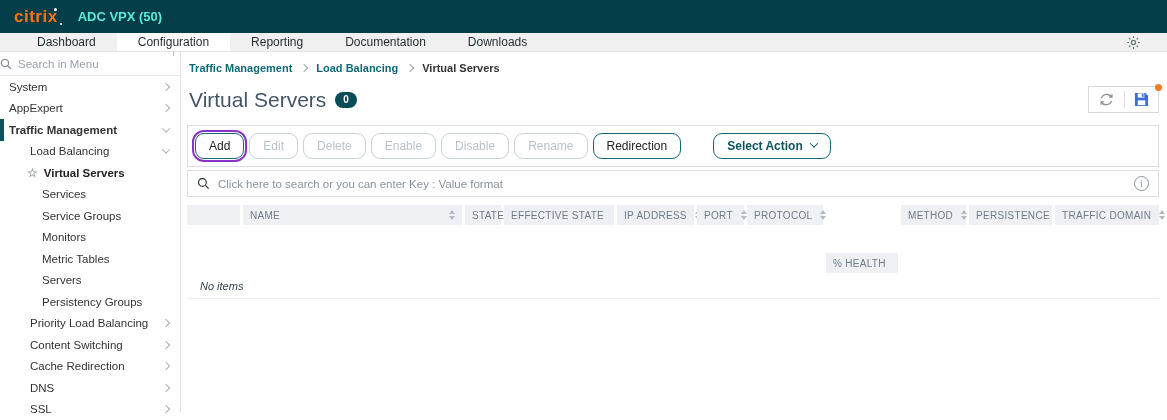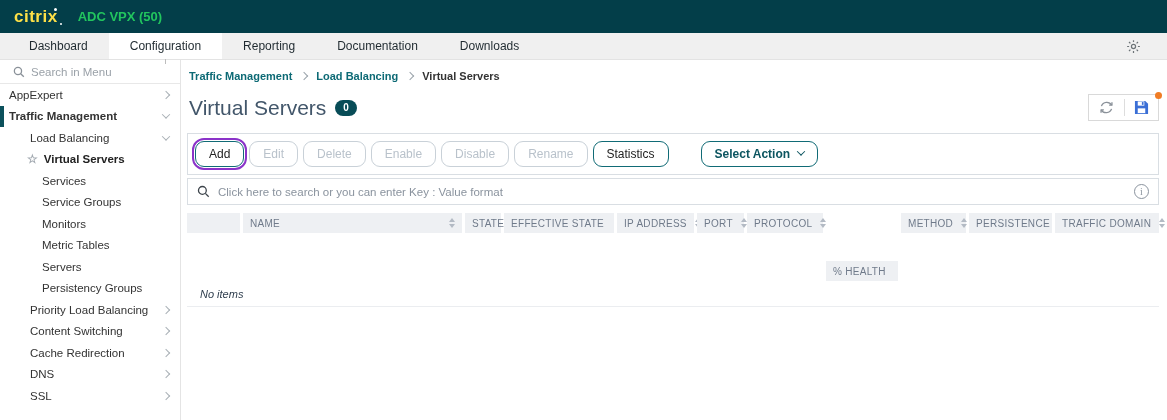--- a/index.html
+++ b/index.html
@@ -1,45 +1,45 @@
 <!DOCTYPE html>
 <html><head>
 <meta charset="utf-8">
 <style>
   * { box-sizing: border-box; margin: 0; padding: 0; }
   html,body { width:1167px; height:420px; overflow:hidden; background:#fff;
     font-family:"Liberation Sans", sans-serif; }
 
   
   .app-header { height:33px; background:#033e49; display:flex; align-items:center; padding:0 14px; }
-  .logo { color:#fde047; font-size:17px; font-weight:bold; letter-spacing:.5px; position:relative; margin-right:20px; }
+  .logo { color:#f97316; font-size:17px; font-weight:bold; letter-spacing:.5px; position:relative; margin-right:20px; }
   .logo .xdot { position:absolute; width:3px; height:3px; background:#fff; border-radius:50%; top:1px; right:1px; }
   .logo .tm { position:absolute; width:2px; height:2px; background:#fff; border-radius:50%; bottom:2px; right:-4px; }
-  .app-title { color:#22c55e; font-size:13px; font-weight:bold; }
+  .app-title { color:#5eead4; font-size:13px; font-weight:bold; }
   .header-right { margin-left:auto; display:flex; align-items:center; height:100%; }
   .header-divider { width:1px; height:33px; background:rgba(255,255,255,.25); margin-right:55px; }
   .user-menu { color:#fff; font-size:11px; font-weight:bold; display:flex; align-items:center; gap:7px; cursor:pointer; padding-right:10px;}
   .chev { width:6px; height:6px; border-right:1.5px solid currentColor; border-bottom:1.5px solid currentColor; display:inline-block; }
   .chev-d { transform:rotate(45deg) translate(-1px,-1px); }
   .chev-r { transform:rotate(-45deg); }
   .user-menu .chev { color:#cfd8da; }
 
   
-  .nav-bar { height:27px; background:#f0f0f0; display:flex; align-items:stretch; padding-left:8px; border-bottom:1px solid #e3e3e3; }
+  .nav-bar { height:19px; background:#f0f0f0; display:flex; align-items:stretch; padding-left:16px; border-bottom:1px solid #e3e3e3; }
   .nav-tab { padding:0 21px; font-size:12px; color:#1f2a30; display:flex; align-items:center; cursor:pointer; position:relative; }
   .nav-tab.active { background:#fff; }
   .nav-tab.active::after { content:""; position:absolute; top:100%; left:50%; width:1px; height:5px; background:#bdbdbd; }
   .nav-gear { margin-left:auto; margin-right:26px; display:flex; align-items:center; color:#6d7478; font-size:15px; cursor:pointer; }
 
   
   .layout { display:flex; height:360px; }
 
   
   .sidebar { width:181px; border-right:1px solid #e4e4e4; flex-shrink:0; background:#fff; }
-  .side-search { height:24px; display:flex; align-items:center; gap:6px; padding:0 13px; border-bottom:1px solid #e8e8e8; }
+  .side-search { height:24px; display:flex; align-items:center; gap:6px; padding:0 0; border-bottom:1px solid #e8e8e8; }
   .side-search input { border:0; outline:0; width:130px; font-size:11.5px; color:#333; font-family:inherit; }
   .side-search input::placeholder { color:#9aa1a8; }
   .side-item { height:21.5px; display:flex; align-items:center; font-size:11.5px; color:#333; padding-right:11px; cursor:pointer; }
   .side-item .chev { color:#a9b0b6; margin-left:auto; }
   .lvl1 { padding-left:9px; }
   .lvl2 { padding-left:30px; }
   .lvl3 { padding-left:42px; }
   .side-item.hl { font-weight:bold; border-left:4px solid #0c515c; padding-left:5px; }
   .side-item.sel { font-weight:bold; color:#222; padding-left:27px; }
   .star { color:#a4abb2; font-size:12px; margin-right:6px; }
@@ -126,20 +126,24 @@
 <div class="layout">
 
   <div class="sidebar">
     <div class="side-search">
       <svg class="icon" width="12" height="12" viewBox="0 0 14 14" fill="none" stroke="#8a9199" stroke-width="1.5">
         <circle cx="5.8" cy="5.8" r="4.2"></circle>
           <path d="M9 9l3.6 3.6"></path>
       </svg>
       <input type="text" placeholder="Search in Menu" style="">
     </div>
+    <div class="side-item lvl1">
+        <span>System</span>
+        <span class="chev chev-r"></span>
+      </div>
     <div class="side-item lvl1">
         <span>AppExpert</span>
         <span class="chev chev-r"></span>
       </div>
     <div class="side-item lvl1 hl">
         <span>Traffic Management</span>
         <span class="chev chev-d"></span>
       </div>
     <div class="side-item lvl2">
         <span>Load Balancing</span>
@@ -224,21 +228,21 @@
       </div>
     </div>
 
     <div class="toolbar-box">
       <button class="btn on focus">Add</button>
       <button class="btn off">Edit</button>
       <button class="btn off">Delete</button>
       <button class="btn off">Enable</button>
       <button class="btn off">Disable</button>
       <button class="btn off">Rename</button>
-      <button class="btn on">Statistics</button>
+      <button class="btn on">Redirection</button>
       <button class="btn dropdown">
         <span>Select Action</span>
         <span class="chev chev-d"></span>
       </button>
     </div>
 
     <div class="search-box">
       <svg class="icon" width="13" height="13" viewBox="0 0 14 14" fill="none" stroke="#3c434a" stroke-width="1.4">
         <circle cx="5.8" cy="5.8" r="4.2"></circle>
           <path d="M9 9l3.6 3.6"></path>

